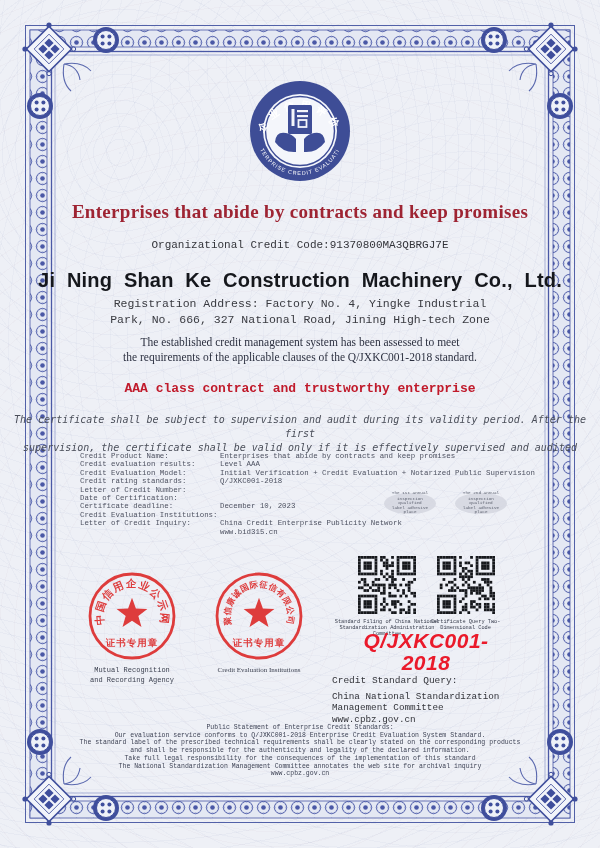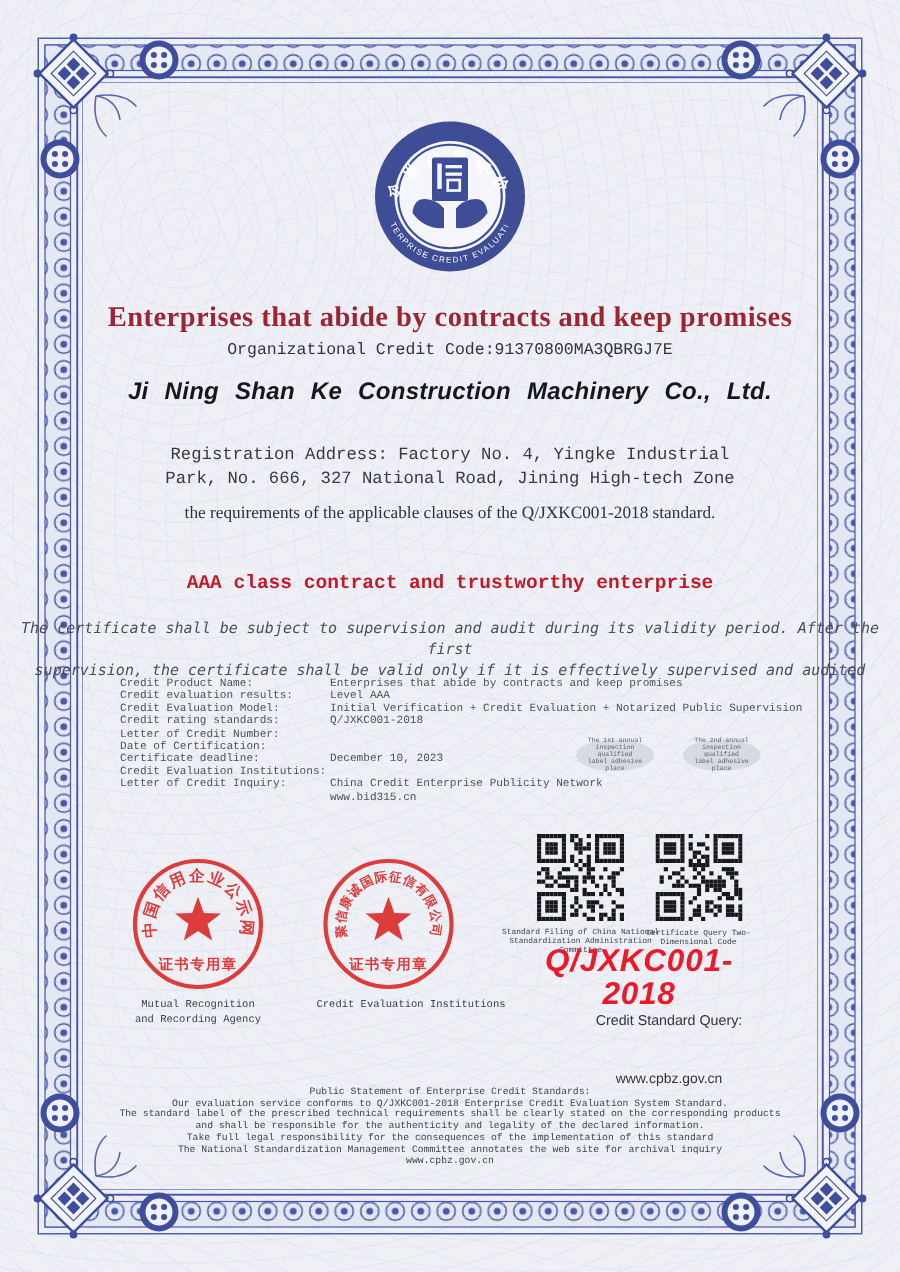--- a/index.html
+++ b/index.html
@@ -12,22 +12,22 @@
       repeating-radial-gradient(circle at 45% 75%, rgba(150,100,125,.035) 0 1px, transparent 1px 15px),
       repeating-radial-gradient(circle at 60% 8%, rgba(96,112,168,.04) 0 1px, transparent 1px 19px),
       #eef0f6;
   }
   .abs{position:absolute;}
   .ctr{left:0;right:0;text-align:center;}
   .pre{white-space:pre-line;}
   .border-svg{position:absolute;left:0;top:0;pointer-events:none;}
 
   .title{top:201px;font-family:"Liberation Serif",serif;font-weight:bold;font-size:19px;color:#9e2433;letter-spacing:.3px;}
-  .org-code{top:228px;font-family:"Liberation Mono",monospace;font-size:11px;color:#33343a;}
-  .company{top:253px;font-size:16px;font-weight:bold;color:#15171c;word-spacing:6px;letter-spacing:.2px;font-style:italic;}
+  .org-code{top:239px;font-family:"Liberation Mono",monospace;font-size:11px;color:#33343a;}
+  .company{top:269px;font-size:20px;font-weight:bold;color:#15171c;word-spacing:6px;letter-spacing:.2px;}
   .addr{top:296px;font-family:"Liberation Mono",monospace;font-size:11.5px;line-height:15.5px;color:#393a40;}
   .assess{top:335px;font-family:"Liberation Serif",serif;font-size:11.5px;line-height:15px;color:#2c3040;}
   .grade{top:381px;font-family:Liberation Mono, monospace;font-weight:bold;font-size:13px;color:#c01a2b;}
   .superv{top:413px;font-family:"DejaVu Sans Mono",monospace;font-size:10px;line-height:14px;color:#4a4e59;font-style:italic;}
 
   .details{left:80px;top:452px;width:465px;font-family:"Liberation Mono",monospace;font-size:7.4px;line-height:8.4px;color:#4d5160;}
   .drow{display:flex;}
   .dlabel{width:140px;flex:0 0 140px;}
   .dvalue{flex:1;white-space:pre-line;}
 
@@ -40,21 +40,21 @@
   .qr-cap{position:absolute;width:140px;text-align:center;font-family:"Liberation Mono",monospace;color:#3c4150;}
   .qr-cap span{display:inline-block;font-size:6px;line-height:7px;transform:scale(.88);white-space:pre-line;}
 
   .seal{position:absolute;width:90px;height:90px;opacity:.93;}
   .seal-cap{position:absolute;width:160px;text-align:center;font-family:"Liberation Mono",monospace;
     font-size:7px;line-height:9.5px;color:#3a3f4e;white-space:pre-line;}
 
   .std-code{left:352px;top:630px;width:148px;text-align:center;
     font-family:"Liberation Sans",sans-serif;font-weight:bold;font-style:italic;
     font-size:21px;line-height:21.5px;color:#ea1a2b;letter-spacing:.5px;}
-  .query{left:344px;width:204px;text-align:center;font-family:Liberation Sans, sans-serif;color:#33343a;}
+  .query{left:332px;width:204px;text-align:left;font-family:Liberation Mono, monospace;color:#33343a;}
   .query-label{top:675px;font-size:9.5px;}
   .query-org{top:692px;font-size:9.3px;line-height:10.5px;}
   .query-url{top:714px;font-size:9.3px;}
 
   .footer{top:724px;left:0;right:0;text-align:center;font-family:"Liberation Mono",monospace;
     font-size:6.5px;line-height:7.7px;color:#3f4456;}
 </style>
 </head>
 <body>
 
@@ -148,20 +148,21 @@
   </svg>
 
   <div class="abs ctr title">Enterprises that abide by contracts and keep promises</div>
   <div class="abs ctr org-code">Organizational Credit Code:91370800MA3QBRGJ7E</div>
   <div class="abs ctr company">Ji Ning Shan Ke Construction Machinery Co., Ltd.</div>
   <div class="abs ctr addr">
     <div>Registration Address: Factory No. 4, Yingke Industrial</div>
     <div>Park, No. 666, 327 National Road, Jining High-tech Zone</div>
   </div>
   <div class="abs ctr assess">
+    <div>The established credit management system has been assessed to meet</div>
     <div>the requirements of the applicable clauses of the Q/JXKC001-2018 standard.</div>
   </div>
   <div class="abs ctr grade">AAA class contract and trustworthy enterprise</div>
   <div class="abs ctr superv">
     <div>The certificate shall be subject to supervision and audit during its validity period. After the first</div>
     <div>supervision, the certificate shall be valid only if it is effectively supervised and audited</div>
   </div>
 
   <div class="abs details">
     <div class="drow">
@@ -652,24 +653,26 @@
     <defs>
         <path id="seal-arc-2" d="M 16.4 50 A 29 29 0 1 1 73.6 50"></path>
       </defs>
     <circle cx="45" cy="45" r="42" fill="none" stroke="#dd2f2f" stroke-width="2.8"></circle>
     <text font-size="8.4" font-weight="bold" fill="#dd2f2f" letter-spacing="0.6" font-family="DejaVu Sans, sans-serif">
       <textPath href="#seal-arc-2" startOffset="50%" text-anchor="middle">聚信康诚国际征信有限公司</textPath>
     </text>
     <polygon fill="#dd2f2f" transform="translate(45,43) scale(0.95)" points="0,-17 4.11,-5.66 16.17,-5.25 6.66,2.16 9.99,13.75 0,7 -9.99,13.75 -6.66,2.16 -16.17,-5.25 -4.11,-5.66"></polygon>
     <text x="45" y="75" text-anchor="middle" font-size="9.5" font-weight="bold" fill="#dd2f2f" letter-spacing="1" font-family="DejaVu Sans, sans-serif">证书专用章</text>
   </svg>
-  <div class="seal-cap" style="left:194px;top:666px;">Credit Evaluation Institutions</div>
+  <div class="seal-cap" style="left:179px;top:666px;font-family:Liberation Serif, serif;">Credit Evaluation Institutions</div>
 
   <div class="abs std-code">Q/JXKC001-2018</div>
   <div class="abs query query-label">Credit Standard Query:</div>
+  <div class="abs query query-org pre">China National Standardization
+Management Committee</div>
   <div class="abs query query-url">www.cpbz.gov.cn</div>
 
   <div class="abs footer">
     <div>Public Statement of Enterprise Credit Standards:</div>
     <div>Our evaluation service conforms to Q/JXKC001-2018 Enterprise Credit Evaluation System Standard.</div>
     <div>The standard label of the prescribed technical requirements shall be clearly stated on the corresponding products</div>
     <div>and shall be responsible for the authenticity and legality of the declared information.</div>
     <div>Take full legal responsibility for the consequences of the implementation of this standard</div>
     <div>The National Standardization Management Committee annotates the web site for archival inquiry</div>
     <div>www.cpbz.gov.cn</div>

